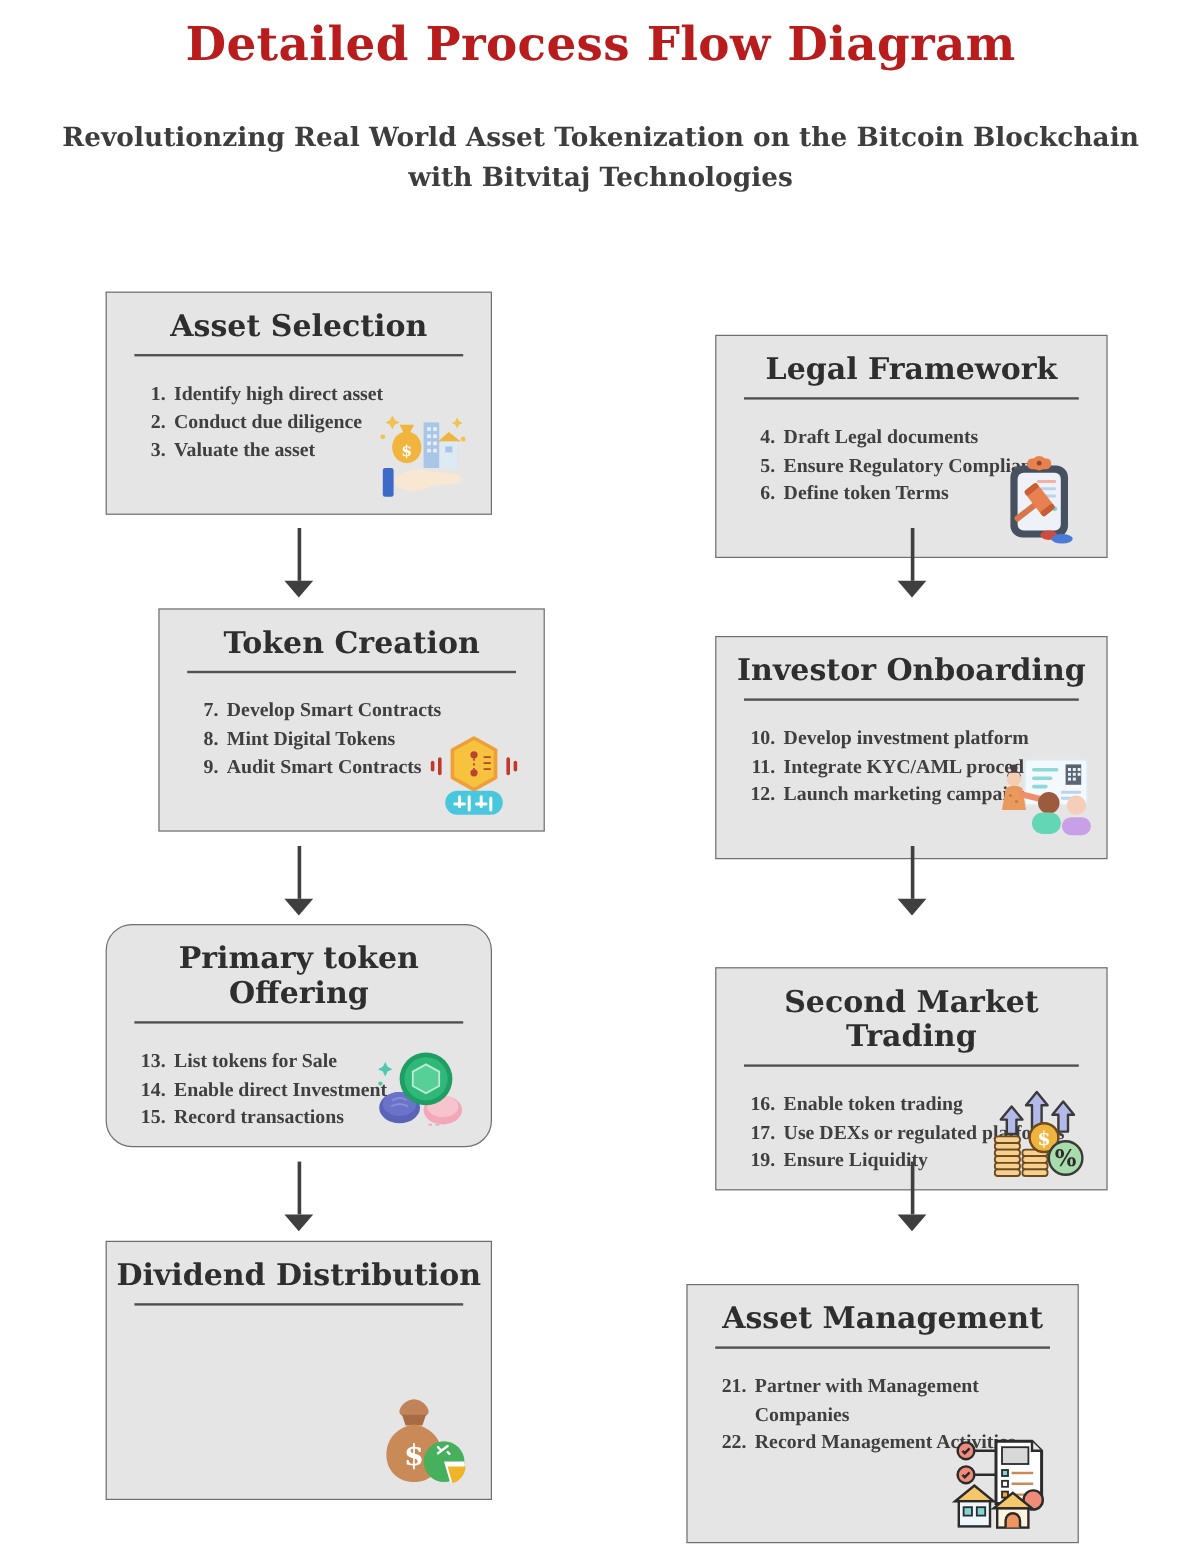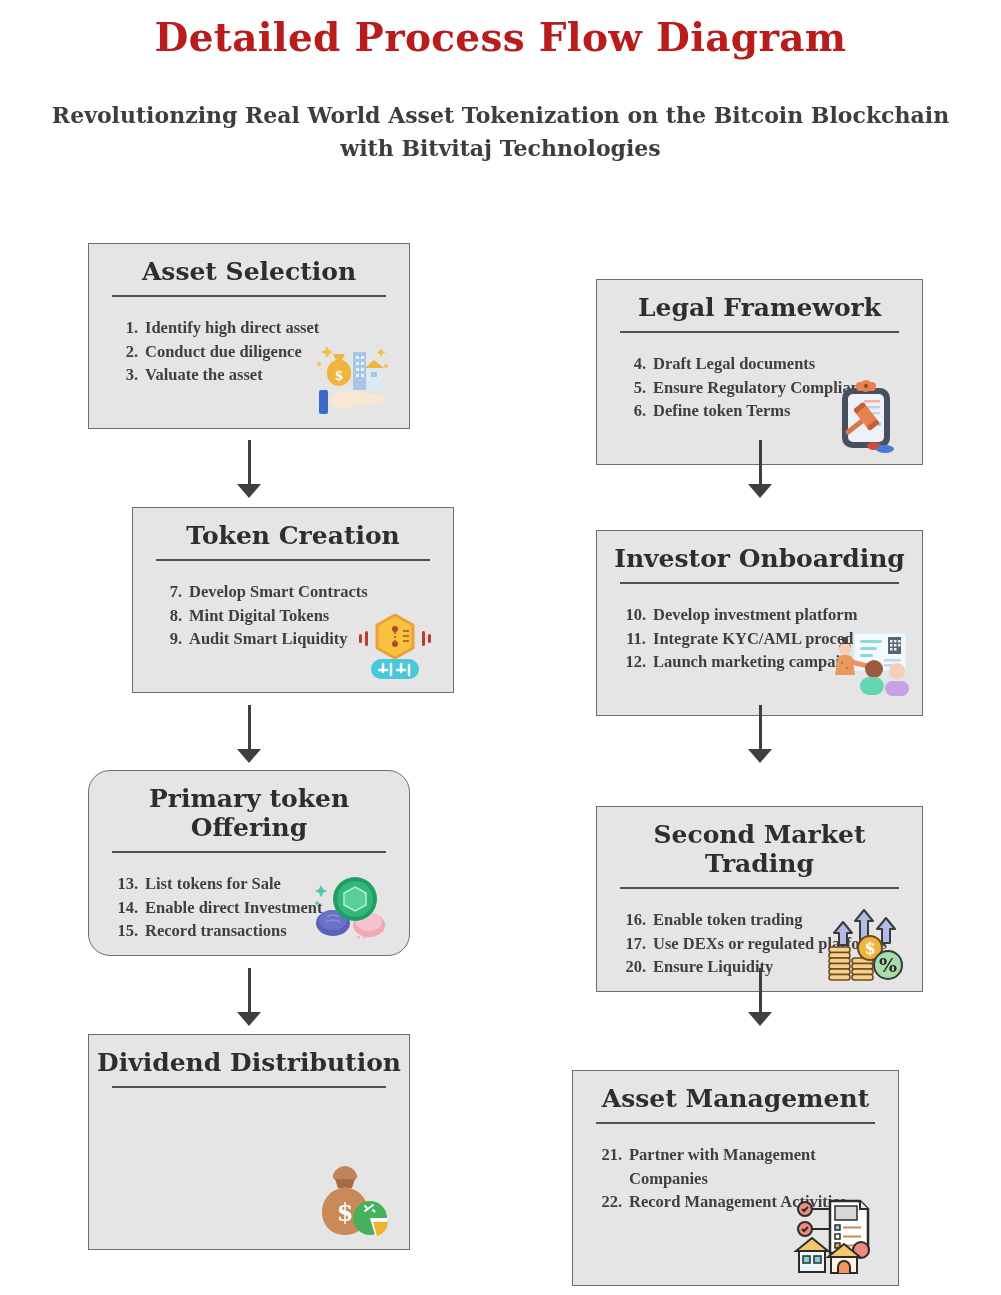--- a/index.html
+++ b/index.html
@@ -137,21 +137,21 @@
     <div class="item">
         <span class="num">7.</span>
         <span class="txt">Develop Smart Contracts</span>
       </div>
     <div class="item">
         <span class="num">8.</span>
         <span class="txt">Mint Digital Tokens</span>
       </div>
     <div class="item">
         <span class="num">9.</span>
-        <span class="txt">Audit Smart Liquidity</span>
+        <span class="txt">Audit Smart Contracts</span>
       </div>
   </div>
   <svg class="icon" viewBox="0 0 84 84">
     <g fill="#c0392b">
       <rect x="6" y="32" width="3" height="9" rx="1.5"></rect>
       <rect x="12" y="29" width="3" height="15" rx="1.5"></rect>
       <rect x="69" y="29" width="3" height="15" rx="1.5"></rect>
       <rect x="75" y="32" width="3" height="9" rx="1.5"></rect>
     </g>
     <polygon points="42,13 60,23 60,46 42,56 24,46 24,23" fill="#f7c33e" stroke="#ef9f3a" stroke-width="3" stroke-linejoin="round"></polygon>
@@ -255,21 +255,21 @@
   <div class="items">
     <div class="item">
         <span class="num">16.</span>
         <span class="txt">Enable token trading</span>
       </div>
     <div class="item">
         <span class="num">17.</span>
         <span class="txt">Use DEXs or regulated platforms</span>
       </div>
     <div class="item">
-        <span class="num">20.</span>
+        <span class="num">19.</span>
         <span class="txt">Ensure Liquidity</span>
       </div>
   </div>
   <svg class="icon" viewBox="0 0 84 84">
     <g fill="#b3b9e8" stroke="#3a3a3a" stroke-width="2" stroke-linejoin="round">
       <path d="M12 32 l9 -11 9 11 h-5 v12 h-8 v-12 z"></path>
       <path d="M33 20 l9 -11 9 11 h-5 v20 h-8 v-20 z"></path>
       <path d="M55 28 l9 -11 9 11 h-5 v14 h-8 v-14 z"></path>
     </g>
     <g fill="#f7cf8e" stroke="#6b4a1f" stroke-width="1.5">

